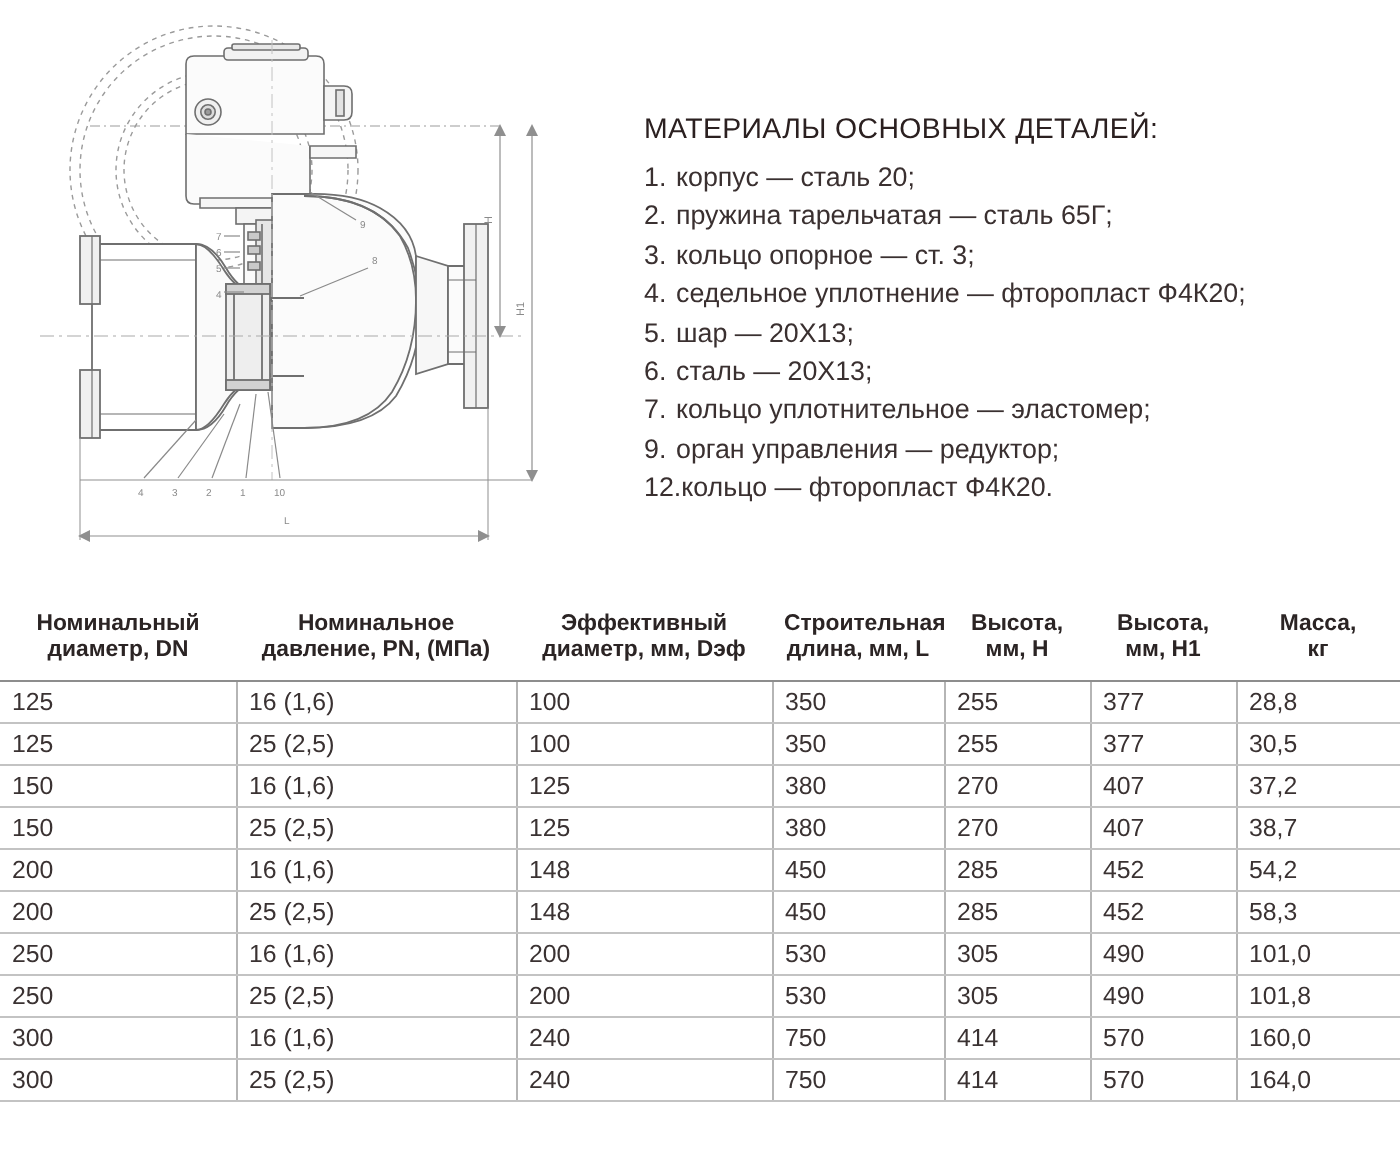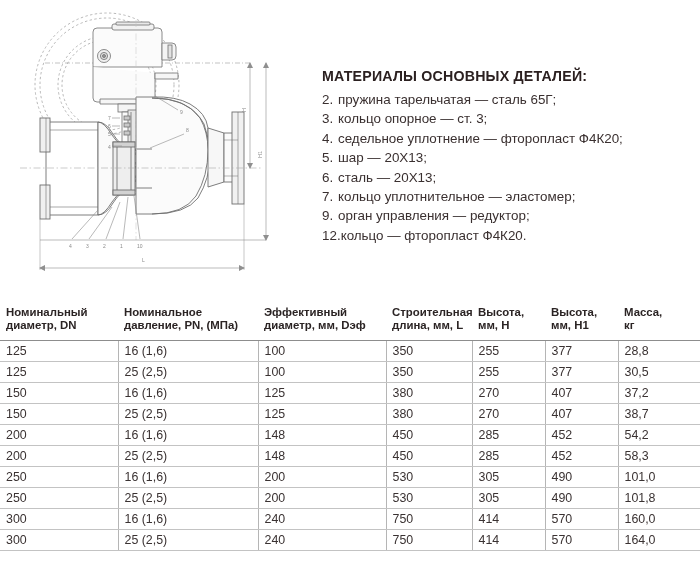--- a/index.html
+++ b/index.html
@@ -17,23 +17,23 @@
   .drawing{
     position:absolute;left:0;top:0;width:300px;height:292px;
   }
   .drawing svg{display:block;}
 
   
   .materials{
     position:absolute;left:322px;top:55px;width:372px;
   }
   .materials h2{
-    margin:13px 0 6px 0;
+    margin:2px 0 6px 0;
     font-size:14.2px;
-    font-weight:bold;
+    font-weight:normal;
     letter-spacing:0.2px;
     color:#2b2020;
   }
   .mat-list{list-style:none;margin:0;padding:0;}
   .mat-list li{
     font-size:13.4px;
     line-height:19.4px;
     color:#3a3030;
     white-space:nowrap;
   }
@@ -47,21 +47,21 @@
   }
   .tbl col.c0{width:118px;}
   .tbl col.c1{width:140px;}
   .tbl col.c2{width:128px;}
   .tbl col.c3{width:86px;}
   .tbl col.c4{width:73px;}
   .tbl col.c5{width:73px;}
   .tbl col.c6{width:82px;}
 
   .tbl th{
-    text-align:left;
+    text-align:center;
     vertical-align:top;
     font-size:11.4px;
     font-weight:bold;
     line-height:13.4px;
     color:#2b2424;
     padding:3px 6px 7px 6px;
     border-bottom:1.6px solid #8d8d8d;
     white-space:pre-line;
   }
   .tbl tr.group td{
@@ -222,20 +222,21 @@
           <text x="246" y="112" transform="rotate(-90 246 112)">H</text>
           <text x="262" y="158" transform="rotate(-90 262 158)">H1</text>
         </g>
       </g>
     </svg>
   </div>
 
   <div class="materials">
     <h2>МАТЕРИАЛЫ ОСНОВНЫХ ДЕТАЛЕЙ:</h2>
     <ul class="mat-list">
+      <li><span class="num">1.</span><span>корпус — сталь 20;</span></li>
       <li><span class="num">2.</span><span>пружина тарельчатая — сталь 65Г;</span></li>
       <li><span class="num">3.</span><span>кольцо опорное — ст. 3;</span></li>
       <li><span class="num">4.</span><span>седельное уплотнение — фторопласт Ф4К20;</span></li>
       <li><span class="num">5.</span><span>шар — 20Х13;</span></li>
       <li><span class="num">6.</span><span>сталь — 20Х13;</span></li>
       <li><span class="num">7.</span><span>кольцо уплотнительное — эластомер;</span></li>
       <li><span class="num">9.</span><span>орган управления — редуктор;</span></li>
       <li><span class="num">12.</span><span>кольцо — фторопласт Ф4К20.</span></li>
     </ul>
   </div>

